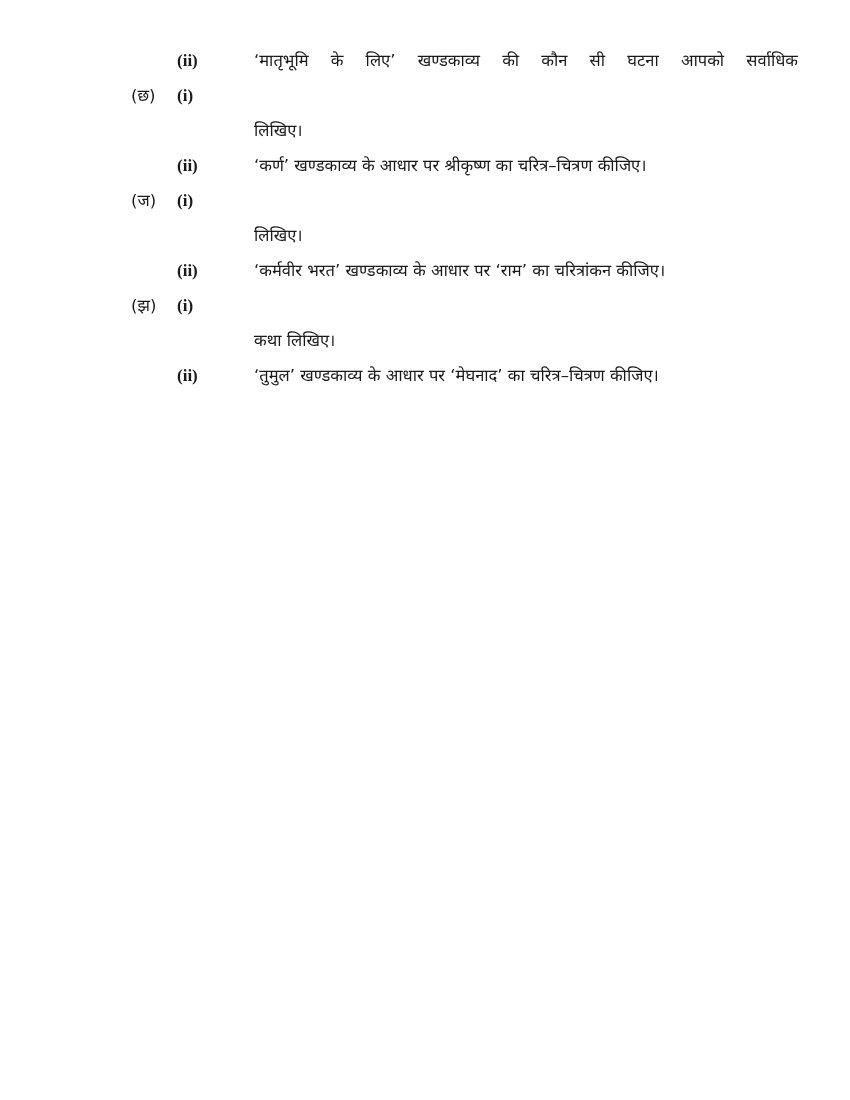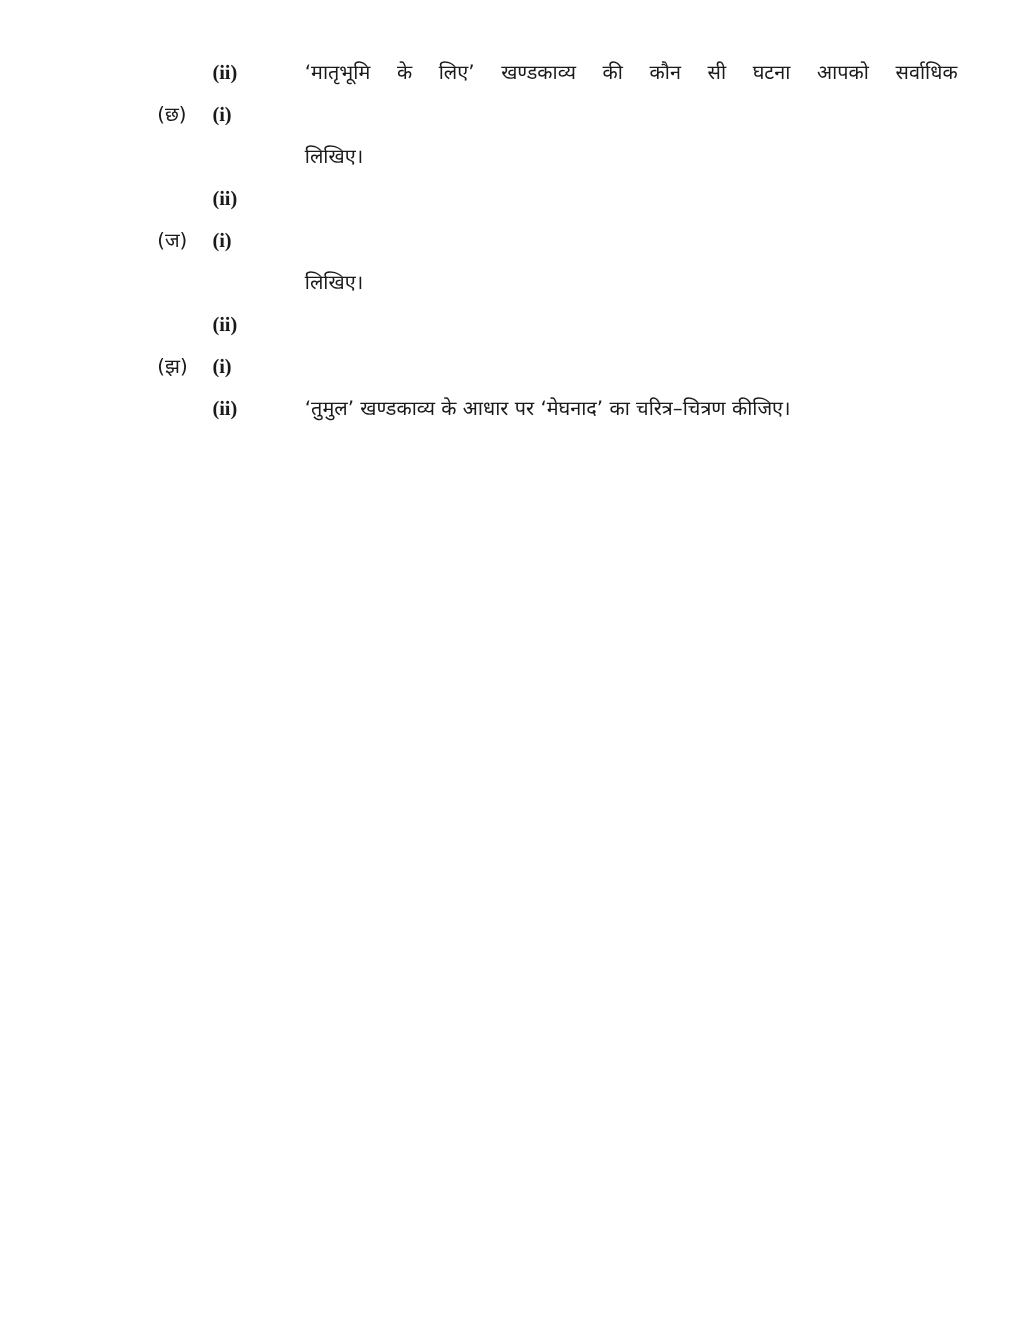--- a/index.html
+++ b/index.html
@@ -81,44 +81,49 @@
     </div>
     <div class="q-line">
       <span class="txt">लिखिए।</span>
     </div>
   </div>
 
   <div class="q">
     <div class="q-line">
       <span class="sec"></span>
       <span class="sub">(ii)</span>
+      <span class="txt">‘कर्ण’ खण्डकाव्य के आधार पर श्रीकृष्ण का चरित्र–चित्रण कीजिए।</span>
     </div>
   </div>
 
   <div class="q">
     <div class="q-line">
       <span class="sec">(ज)</span>
       <span class="sub">(i)</span>
     </div>
     <div class="q-line">
       <span class="txt">लिखिए।</span>
     </div>
   </div>
 
   <div class="q">
     <div class="q-line">
       <span class="sec"></span>
       <span class="sub">(ii)</span>
+      <span class="txt">‘कर्मवीर भरत’ खण्डकाव्य के आधार पर ‘राम’ का चरित्रांकन कीजिए।</span>
     </div>
   </div>
 
   <div class="q">
     <div class="q-line">
       <span class="sec">(झ)</span>
       <span class="sub">(i)</span>
+    </div>
+    <div class="q-line">
+      <span class="txt">कथा लिखिए।</span>
     </div>
   </div>
 
   <div class="q">
     <div class="q-line">
       <span class="sec"></span>
       <span class="sub">(ii)</span>
       <span class="txt">‘तुमुल’ खण्डकाव्य के आधार पर ‘मेघनाद’ का चरित्र–चित्रण कीजिए।</span>
     </div>
   </div>

